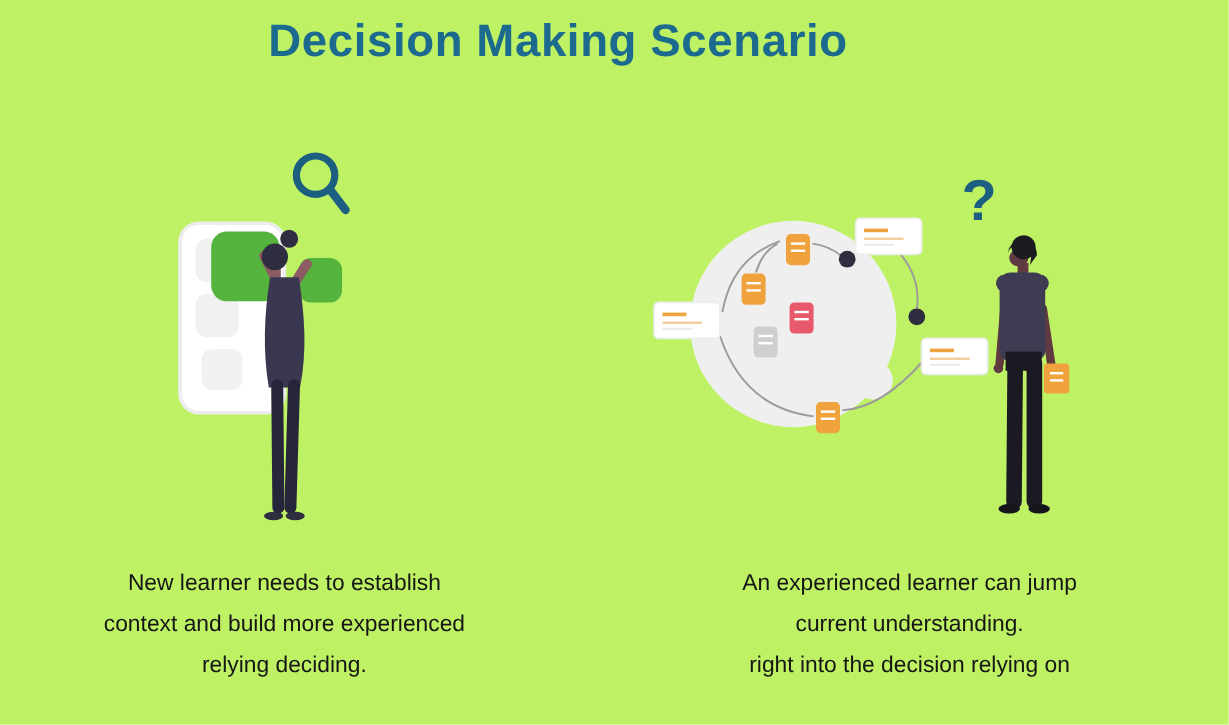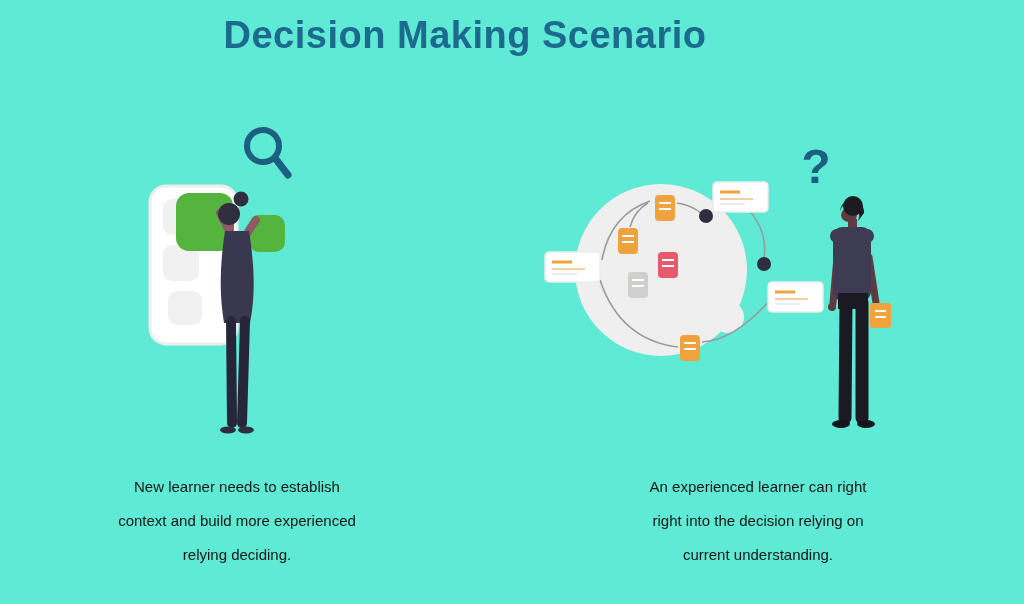--- a/index.html
+++ b/index.html
@@ -1,21 +1,21 @@
 <!DOCTYPE html>
 <html><head>
 <meta charset="utf-8">
 <style>
   html, body { margin: 0; padding: 0; background: #ffffff; }
   body { font-family: "Liberation Sans", sans-serif; }
   .slide {
     position: relative;
     width: 1024px;
     height: 604px;
-    background: #5eead4;
+    background: #bef264;
     overflow: hidden;
   }
   .title {
     position: absolute;
     left: 90px;
     top: 14px;
     width: 750px;
     text-align: center;
     font-size: 38px;
     font-weight: 700;
@@ -23,21 +23,21 @@
     color: #1c6b8f;
   }
   .illustration { position: absolute; }
   .illustration.left  { left: 130px; top: 113px; }
   .illustration.right { left: 540px; top: 135px; }
   .caption {
     position: absolute;
     top: 470px;
     width: 440px;
     text-align: center;
-    font-size: 15px;
+    font-size: 19px;
     line-height: 34px;
     color: #161616;
   }
   .caption.left  { left: 17px; }
   .caption.right { left: 538px; }
 </style>
 </head>
 <body>
 
 <div class="slide">
@@ -163,18 +163,18 @@
     </g>
   </svg>
 
   <div class="caption left">
     <div>New learner needs to establish</div>
     <div>context and build more experienced</div>
     <div>relying deciding.</div>
   </div>
 
   <div class="caption right">
-    <div>An experienced learner can right</div>
+    <div>An experienced learner can jump</div>
+    <div>current understanding.</div>
     <div>right into the decision relying on</div>
-    <div>current understanding.</div>
   </div>
 
 </div>
 
 </body></html>

